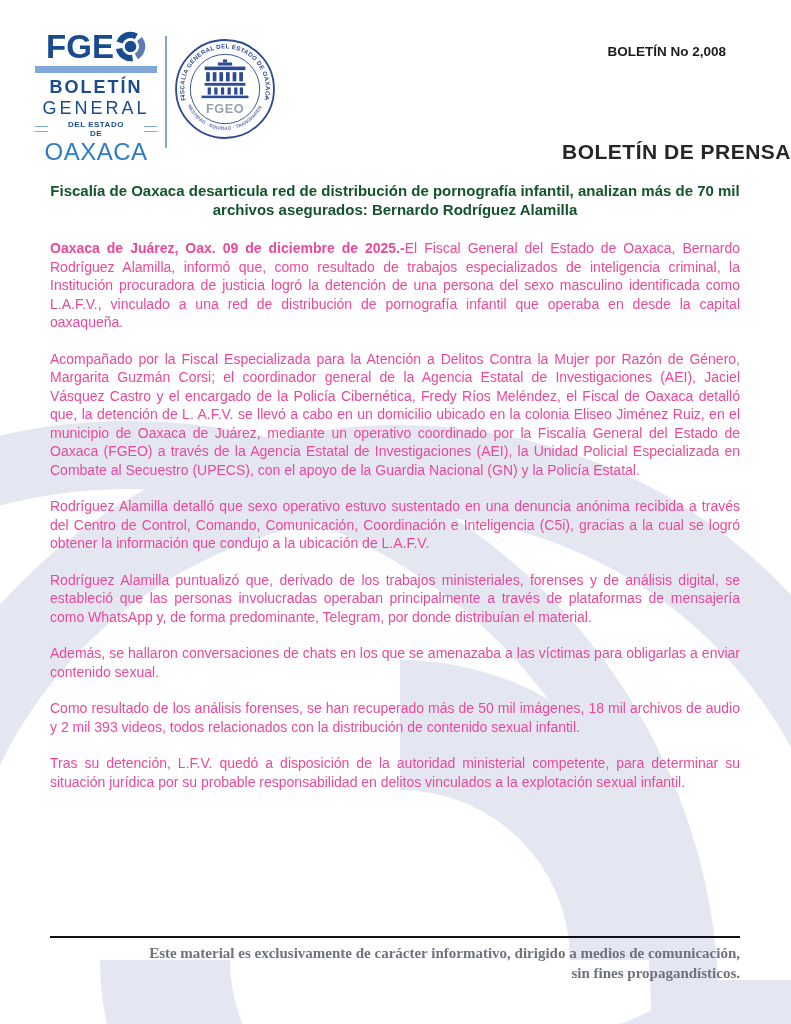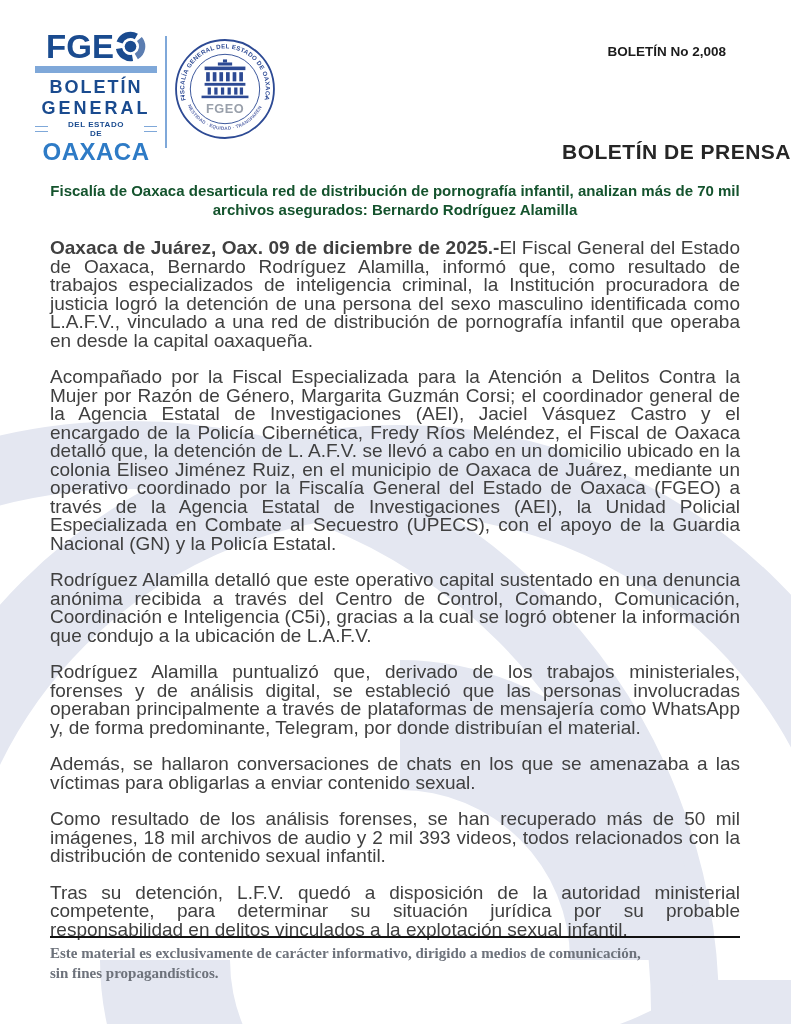--- a/index.html
+++ b/index.html
@@ -9,42 +9,42 @@
   }
   .watermark{position:absolute;left:0;top:0;z-index:0;}
   .content{position:absolute;left:0;top:0;width:100%;height:100%;z-index:1;}
 
   
   .logo-block{position:absolute;left:35px;top:30px;width:122px;text-align:center;color:var(--navy,#1a4b8f);}
   .logo-row1{display:flex;align-items:center;justify-content:center;gap:1px;}
   .logo-fge{font-size:33px;font-weight:bold;letter-spacing:0px;line-height:1;}
   .logo-bar{height:7px;background:var(--lightblue,#7fa8d9);margin:3px 0 4px 0;}
   .logo-fiscalia{font-size:18px;font-weight:bold;letter-spacing:2px;line-height:1.15;}
-  .logo-general{font-size:18px;font-weight:bold;letter-spacing:3px;line-height:1.15;}
+  .logo-general{font-size:18px;font-weight:normal;letter-spacing:3px;line-height:1.15;}
   .logo-estado-row{display:flex;align-items:center;justify-content:flex-start;gap:16px;margin:2px 0;}
   .logo-estado{font-size:8px;font-weight:bold;letter-spacing:0.5px;}
   .mini-lines{width:15px;height:4px;border-top:1.5px solid var(--lightblue,#7fa8d9);border-bottom:1.5px solid var(--lightblue,#7fa8d9);}
-  .logo-oaxaca{font-size:24px;font-weight:bold;letter-spacing:0.5px;color:var(--blue,#2e7bc6);line-height:1;}
+  .logo-oaxaca{font-size:24px;font-weight:normal;letter-spacing:0.5px;color:var(--blue,#2e7bc6);line-height:1;}
   .logo-divider{position:absolute;left:165px;top:36px;width:2px;height:112px;background:var(--lightblue,#7fa8d9);}
   .seal{position:absolute;left:174px;top:38px;}
   .bulletin-no{position:absolute;right:65px;top:44px;font-size:13.5px;font-weight:bold;color:#1c1c1c;}
 
   .press-title{position:absolute;left:0;top:140px;width:100%;text-align:right;
     font-size:21px;font-weight:bold;color:#262626;letter-spacing:0.5px;}
   .headline{position:absolute;left:50px;top:181px;width:690px;text-align:center;
     font-size:15px;font-weight:bold;color:#14532d;line-height:19px;}
 
   
   .body-text{position:absolute;left:50px;top:239px;width:690px;}
-  .para{margin:0 0 18px 0;text-align:justify;font-size:19px;line-height:18.5px;color:#404040;}
+  .para{margin:0 0 18px 0;text-align:justify;font-size:14px;line-height:18.5px;color:#ec4899;}
   .para .lead{font-weight:bold;}
 
   
   .footnote{position:absolute;left:50px;top:936px;width:690px;border-top:2.5px solid #111;
-    padding-top:5px;text-align:left;font-family:"Liberation Serif",serif;
+    padding-top:5px;text-align:right;font-family:"Liberation Serif",serif;
     font-size:15px;font-weight:bold;color:#6d727b;line-height:20px;}
 </style>
 </head>
 <body>
 
 <div class="page">
 
   <svg class="watermark" width="791" height="1024" viewBox="0 0 791 1024">
     <circle cx="400" cy="960" r="490" fill="none" stroke="#e4e7f1" stroke-width="90"></circle>
     <circle cx="130" cy="1010" r="555" fill="none" stroke="#e4e7f1" stroke-width="68"></circle>
@@ -119,21 +119,21 @@
 
     <div class="press-title">BOLETÍN DE PRENSA</div>
 
     <div class="headline">Fiscalía de Oaxaca desarticula red de distribución de pornografía infantil, analizan más de 70 mil archivos asegurados: Bernardo Rodríguez Alamilla</div>
 
     <div class="body-text">
       <p class="para"><b class="lead">Oaxaca de Juárez, Oax. 09 de diciembre de 2025.-</b><span>El Fiscal General del Estado de Oaxaca, Bernardo Rodríguez Alamilla, informó que, como resultado de trabajos especializados de inteligencia criminal, la Institución procuradora de justicia logró la detención de una persona del sexo masculino identificada como L.A.F.V., vinculado a una red de distribución de pornografía infantil que operaba en desde la capital oaxaqueña.</span></p>
 
       <p class="para"><b class="lead"></b><span>Acompañado por la Fiscal Especializada para la Atención a Delitos Contra la Mujer por Razón de Género, Margarita Guzmán Corsi; el coordinador general de la Agencia Estatal de Investigaciones (AEI), Jaciel Vásquez Castro y  el encargado de la Policía Cibernética, Fredy Ríos Meléndez, el Fiscal de Oaxaca detalló que, la detención de L. A.F.V. se llevó a cabo en un domicilio ubicado en la colonia Eliseo Jiménez Ruiz, en el municipio de Oaxaca de Juárez, mediante un operativo coordinado por la Fiscalía General del Estado de Oaxaca (FGEO) a través de la Agencia Estatal de Investigaciones (AEI), la Unidad Policial Especializada en Combate al Secuestro (UPECS), con el apoyo de la Guardia Nacional (GN) y la Policía Estatal.</span></p>
 
-      <p class="para"><b class="lead"></b><span>Rodríguez Alamilla detalló que este operativo capital sustentado en una denuncia anónima recibida a través del Centro de Control, Comando, Comunicación, Coordinación e Inteligencia (C5i), gracias a la cual se logró obtener la información que condujo a la ubicación de L.A.F.V.</span></p>
+      <p class="para"><b class="lead"></b><span>Rodríguez Alamilla detalló que sexo operativo estuvo sustentado en una denuncia anónima recibida a través del Centro de Control, Comando, Comunicación, Coordinación e Inteligencia (C5i), gracias a la cual se logró obtener la información que condujo a la ubicación de L.A.F.V.</span></p>
 
 
       <p class="para"><b class="lead"></b><span>Rodríguez Alamilla puntualizó que, derivado de los trabajos ministeriales, forenses y de análisis digital, se estableció que las personas involucradas operaban principalmente a través de plataformas de mensajería como WhatsApp y, de forma predominante, Telegram, por donde distribuían el material.</span></p>
 
       <p class="para"><b class="lead"></b><span>Además, se hallaron conversaciones de chats en los que se amenazaba a las víctimas para obligarlas a enviar contenido sexual.</span></p>
 
       <p class="para"><b class="lead"></b><span>Como resultado de los análisis forenses, se han recuperado más de 50 mil imágenes, 18 mil archivos de audio y 2 mil 393 videos, todos relacionados con la distribución de contenido sexual infantil.</span></p>
 
       <p class="para"><b class="lead"></b><span>Tras su detención, L.F.V. quedó a disposición de la autoridad ministerial competente, para determinar su situación jurídica por su probable responsabilidad en delitos vinculados a la explotación sexual infantil.</span></p>
     </div>

